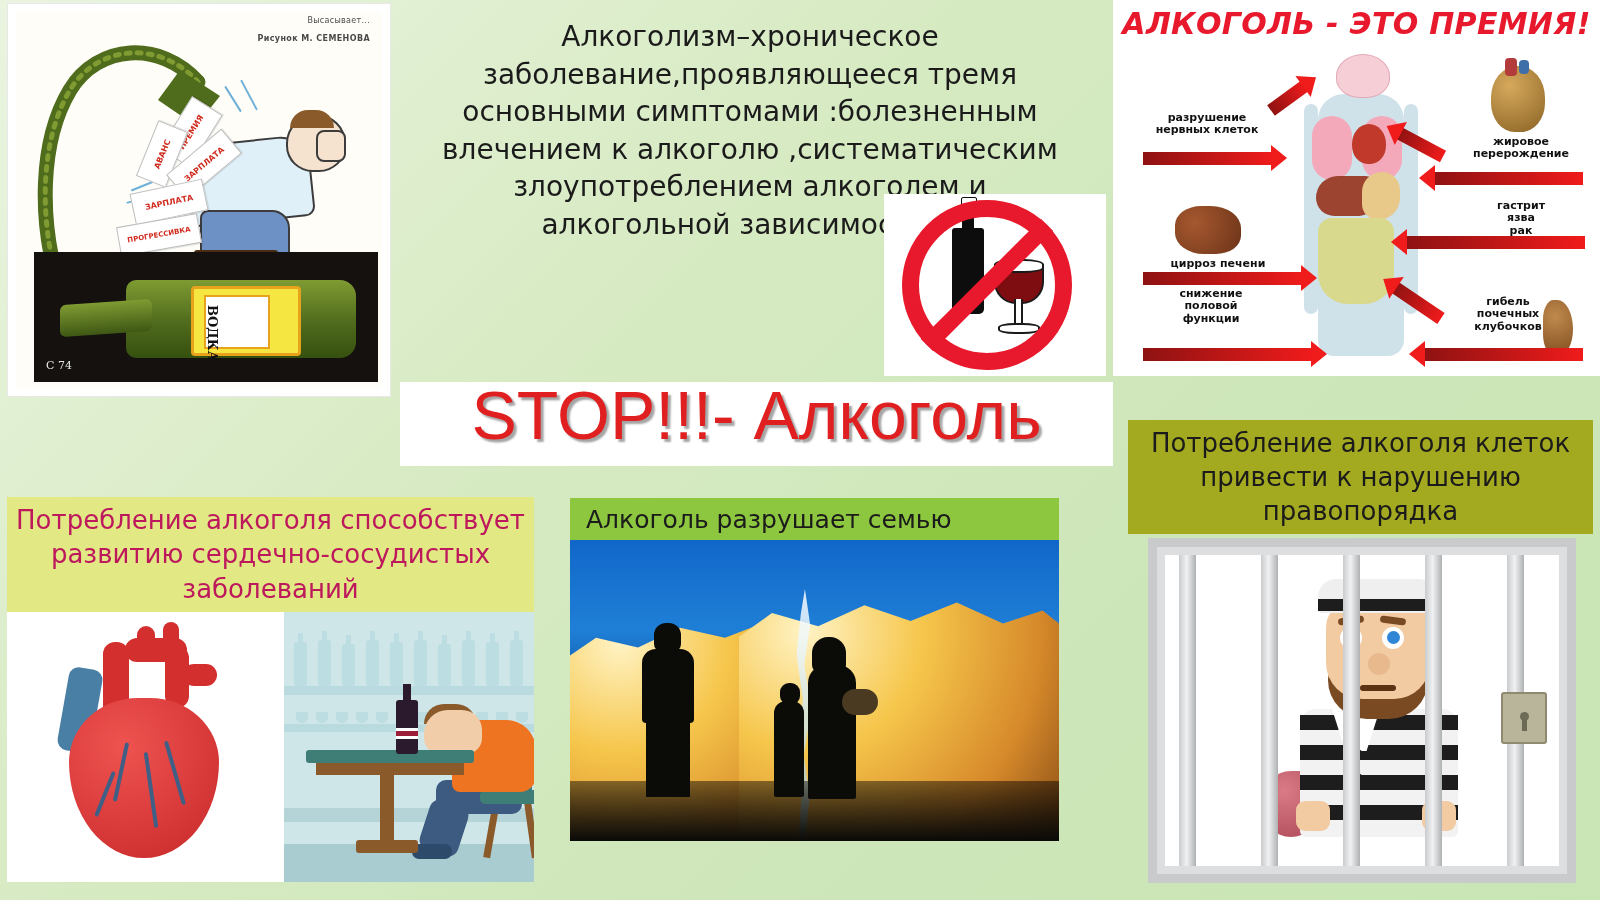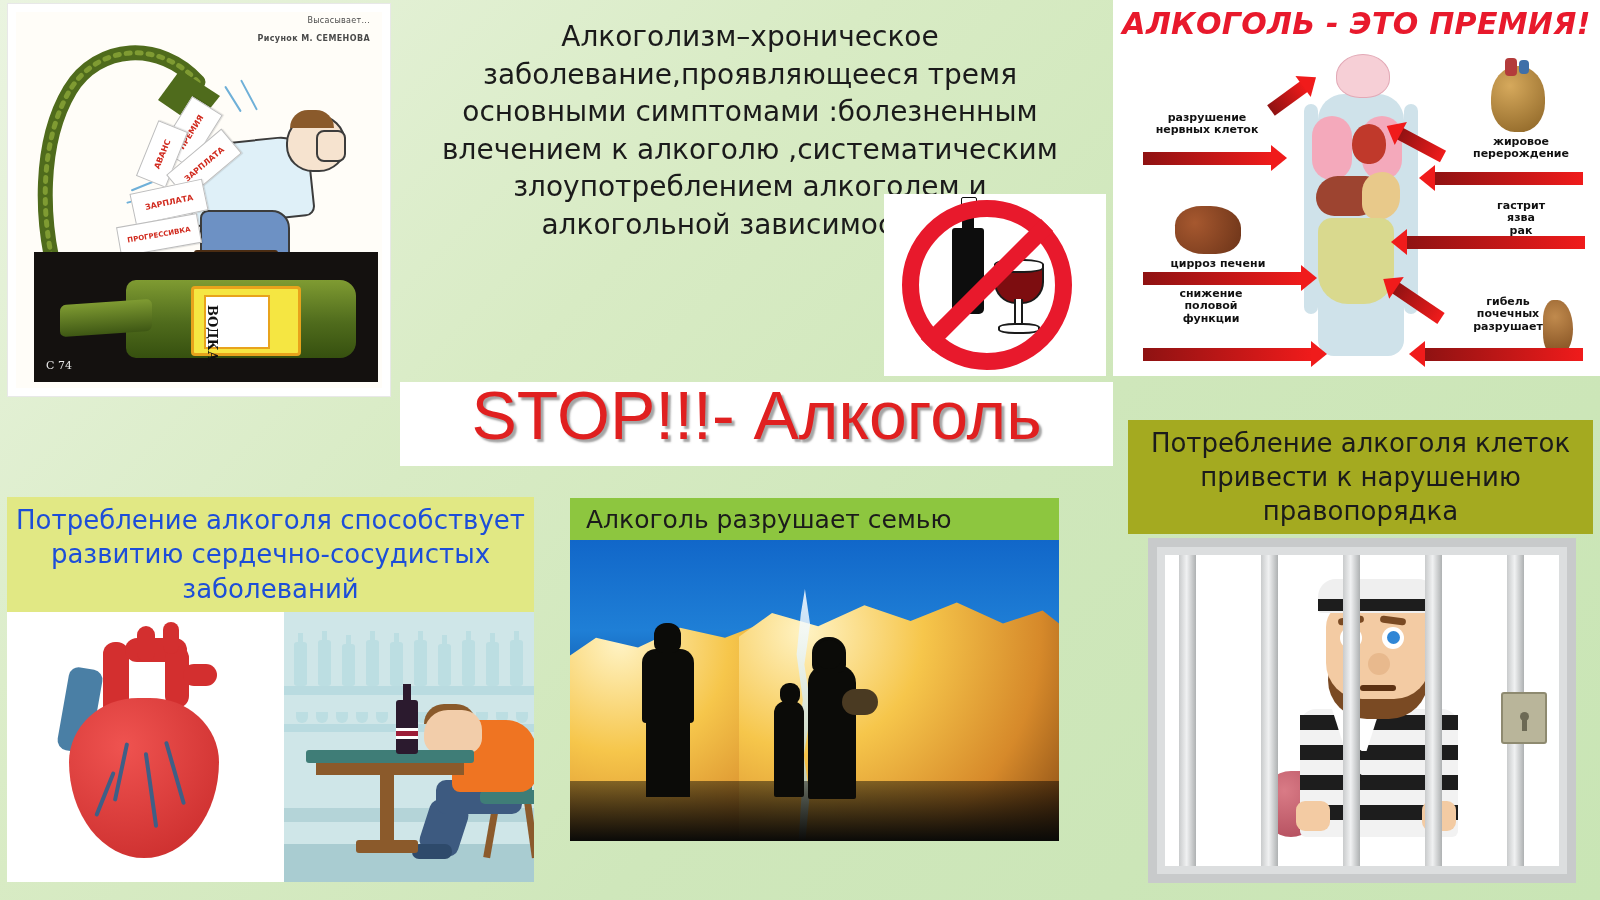--- a/index.html
+++ b/index.html
@@ -94,21 +94,21 @@
 
   
   #stop-card{left:400px;top:382px;width:713px;height:84px;background:#fff;}
   #stop-text{position:absolute;left:0;right:0;top:-6px;text-align:center;color:#e02020;font-size:68px;
     font-family:"Liberation Sans",sans-serif;font-weight:normal;letter-spacing:0px;
     text-shadow:3px 3px 2px rgba(90,90,90,.55);white-space:nowrap;}
 
   
   #bl-caption{left:7px;top:497px;width:527px;height:115px;background:#e1e884;
     display:flex;align-items:center;justify-content:center;text-align:center;
-    color:#1d4ed8;font-size:26px;line-height:1.32;padding:0 4px;box-sizing:border-box;}
+    color:#be185d;font-size:26px;line-height:1.32;padding:0 4px;box-sizing:border-box;}
   #bl-images{left:7px;top:612px;width:527px;height:270px;display:flex;}
   #heart-pane{width:277px;height:100%;background:#fff;position:relative;overflow:hidden;}
   #bar-pane{width:250px;height:100%;background:#cfe6e8;position:relative;overflow:hidden;}
   
   .h-body{position:absolute;left:62px;top:86px;width:150px;height:160px;background:radial-gradient(circle at 36% 30%,#ef5350,#c62828);border-radius:46% 46% 50% 50%/40% 40% 60% 60%;}
   .h-vessel{position:absolute;background:#d32f2f;border-radius:12px;}
   .h-blue{position:absolute;background:#4a7fa5;border-radius:10px;}
   .h-vein{position:absolute;background:#3f5f86;border-radius:2px;}
   
   .shelf{position:absolute;left:0;right:0;background:#b9dbe0;}
@@ -310,21 +310,21 @@
     <span style="white-space:pre-line;">снижение
 половой
 функции</span>
   </div>
   <div class="arrow rt" style="left:30px;top:348px;width:170px;"></div>
 
   <div class="organ-ic kidney" style="left:430px;top:300px;"></div>
   <div class="lbl" style="left:330px;top:296px;width:130px;">
     <span style="white-space:pre-line;">гибель
 почечных
-разрушает</span>
+клубочков</span>
   </div>
   <div class="arrow lt" style="left:310px;top:348px;width:160px;"></div>
   <div class="arrow lt" style="left:272px;top:312px;width:56px;transform:rotate(34deg);transform-origin:right center;"></div>
 </div>
 
 <div class="abs" id="stop-card">
   <div id="stop-text">STOP!!!- Алкоголь</div>
 </div>
 
 <div class="abs" id="bl-caption">Потребление алкоголя способствует развитию сердечно-сосудистых заболеваний</div>

